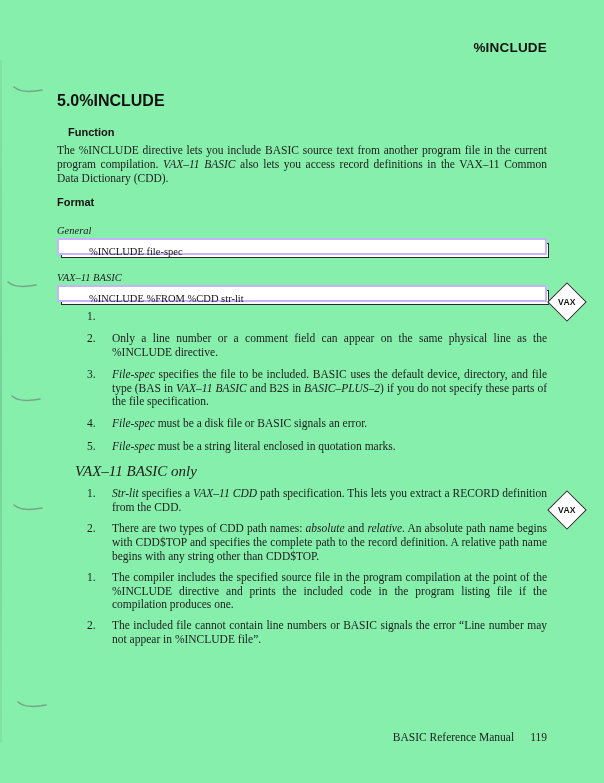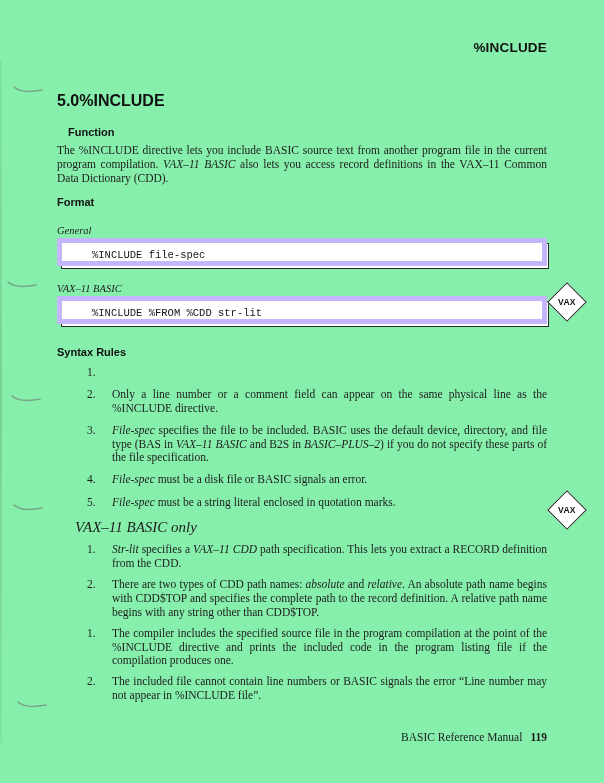--- a/index.html
+++ b/index.html
@@ -67,25 +67,25 @@
 
   .fmt-label {
     margin-top: 17px;
     font-style: italic;
     font-size: 10.5px;
     color: #222;
   }
 
   .syntax-box {
     margin-top: 2px;
-    height: 28px;
-    border: 5px solid #c4b5fd;
+    height: 17px;
+    border: 2px solid #c4b5fd;
     box-shadow: 3px 4px 0 -2px #ffffff, 3px 4px 0 -1px #2a2a2a;
     padding-left: 30px;
-    font-family: Liberation Mono, monospace;
+    font-family: Liberation Serif, serif;
     font-size: 10.5px;
     line-height: 24px;
     color: #161616;
     background: #fff;
   }
 
   .rule-item { display: flex; margin-top: 8px; }
   .rule-item .num {
     width: 25px;
     margin-left: 30px;
@@ -130,22 +130,22 @@
   .vax-badge-2 { left: 553px; top: 496px; }
 
   .page-footer {
     position: absolute;
     right: 57px;
     top: 731px;
     font-size: 11.5px;
     color: #1c1c1c;
   }
   .page-footer .page-num {
-    font-weight: bold;
-    margin-left: 8px;
+    font-weight: normal;
+    margin-left: 16px;
   }
 
   .margin-mark { position: absolute; opacity: 0.55; }
   .mm-1 { left: 13px; top: 84px; }
   .mm-2 { left: 7px;  top: 279px; }
   .mm-3 { left: 11px; top: 393px; }
   .mm-4 { left: 13px; top: 502px; }
   .mm-5 { left: 17px; top: 699px; }
 </style>
 </head>
@@ -180,21 +180,20 @@
     <p class="body-text"><span>The %INCLUDE directive lets you include BASIC source text from another program file in the current program compilation. </span><span class="it">VAX–11 BASIC</span><span> also lets you access record definitions in the VAX–11 Common Data Dictionary (CDD).</span></p>
 
     <div class="sect-heading h-format">Format</div>
 
     <div class="fmt-label">General</div>
     <div class="syntax-box">%INCLUDE file-spec</div>
 
     <div class="fmt-label">VAX–11 BASIC</div>
     <div class="syntax-box">%INCLUDE %FROM %CDD str-lit</div>
 
-    <div class="sect-heading h-syntax">Syntax Rules</div>
 
     <div class="rule-item">
       <span class="num">1.</span>
     </div>
     <div class="rule-item">
       <span class="num">2.</span>
       <span class="txt"><span>Only a line number or a comment field can appear on the same physical line as the %INCLUDE directive.</span></span>
     </div>
     <div class="rule-item">
       <span class="num">3.</span>

